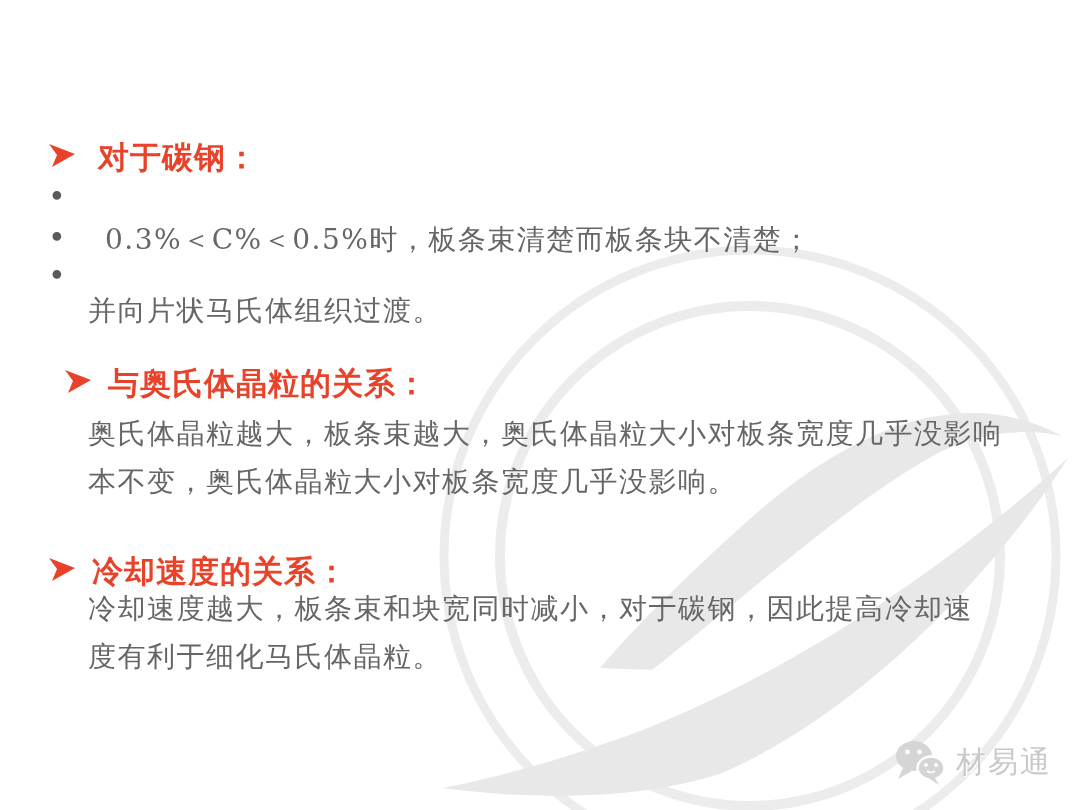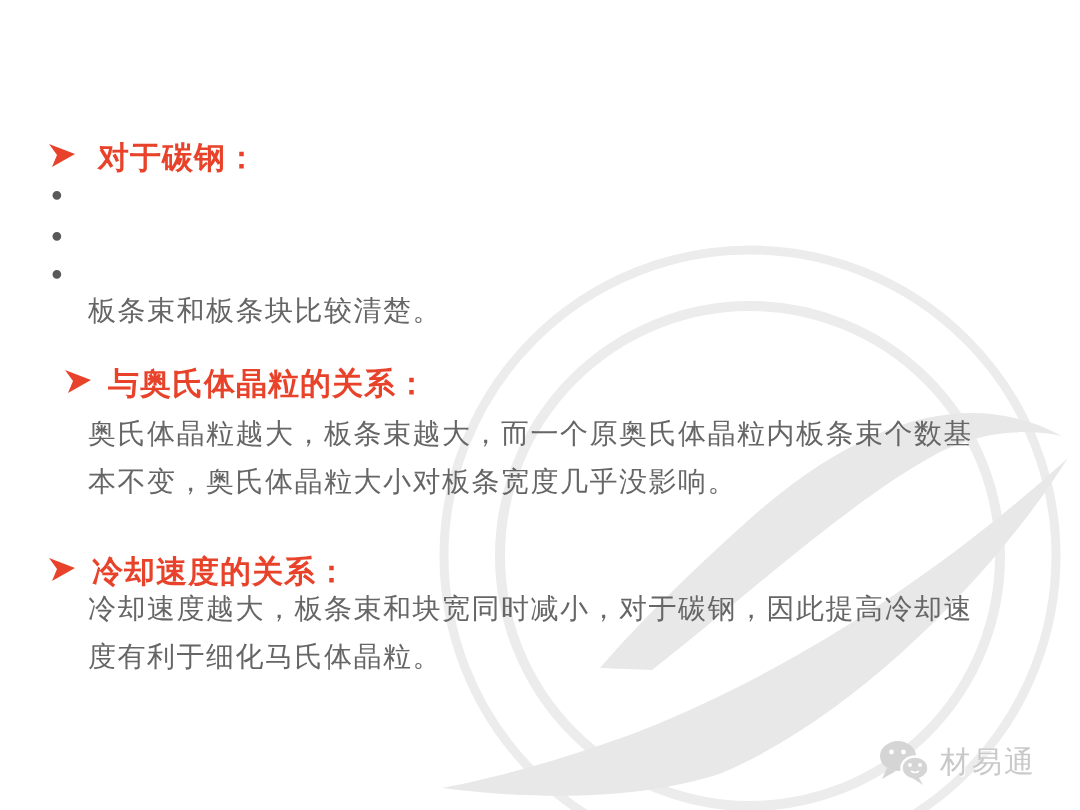--- a/index.html
+++ b/index.html
@@ -30,21 +30,21 @@
   }
   .dot{
     position:absolute;left:48px;top:-2px;color:#595959;font-size:30px;
   }
   .ind-a{padding-left:133px;}
   .ind-b{padding-left:105px;}
   .ind-c{padding-left:102px;}
   .ind-d{padding-left:88px;}
   
   .brand{
-    position:absolute;right:44px;bottom:24px;z-index:2;
+    position:absolute;right:28px;bottom:24px;z-index:2;
     display:flex;align-items:center;gap:8px;
   }
   .brand-name{
     font-family:"DejaVu Sans","Liberation Sans",sans-serif;
     font-size:30px;color:#c9c9c9;letter-spacing:2px;
     text-shadow:1px 1px 0 #ffffff;
   }
 </style>
 </head>
 <body>
@@ -67,39 +67,40 @@
           </svg>
       </span><span class="h-text">对于碳钢：</span>
     </div>
 
     <div class="line body-t ind-a" style="left:0;top:181px;width:1080px;">
       <span class="dot">•</span>
     </div>
 
     <div class="line body-t ind-b" style="left:0;top:222px;width:1080px;">
       <span class="dot">•</span>
+      <span>0.3%＜C%＜0.5%时，板条束清楚而板条块不清楚；</span>
     </div>
 
     <div class="line body-t ind-c" style="left:0;top:260px;width:1080px;">
       <span class="dot">•</span>
     </div>
     <div class="line body-t ind-d" style="left:0;top:293px;width:1080px;">
-      <span>板条束和板条块比较清楚。</span>
+      <span>并向片状马氏体组织过渡。</span>
     </div>
 
     <div class="line h-row" style="left:64px;top:360px;">
       <span class="arrow-ic">
         <svg width="28" height="26" viewBox="0 0 28 26">
             <path d="M1,2 L27,12 L4,25 L9,13 Z" fill="#e8432a"></path>
           </svg>
       </span><span class="h-text">与奥氏体晶粒的关系：</span>
     </div>
 
     <div class="line body-t ind-d" style="left:0;top:416px;width:1080px;">
-      <span>奥氏体晶粒越大，板条束越大，而一个原奥氏体晶粒内板条束个数基</span>
+      <span>奥氏体晶粒越大，板条束越大，奥氏体晶粒大小对板条宽度几乎没影响</span>
     </div>
     <div class="line body-t ind-d" style="left:0;top:464px;width:1080px;">
       <span>本不变，奥氏体晶粒大小对板条宽度几乎没影响。</span>
     </div>
 
     <div class="line h-row" style="left:48px;top:548px;">
       <span class="arrow-ic">
         <svg width="28" height="26" viewBox="0 0 28 26">
             <path d="M1,2 L27,12 L4,25 L9,13 Z" fill="#e8432a"></path>
           </svg>

